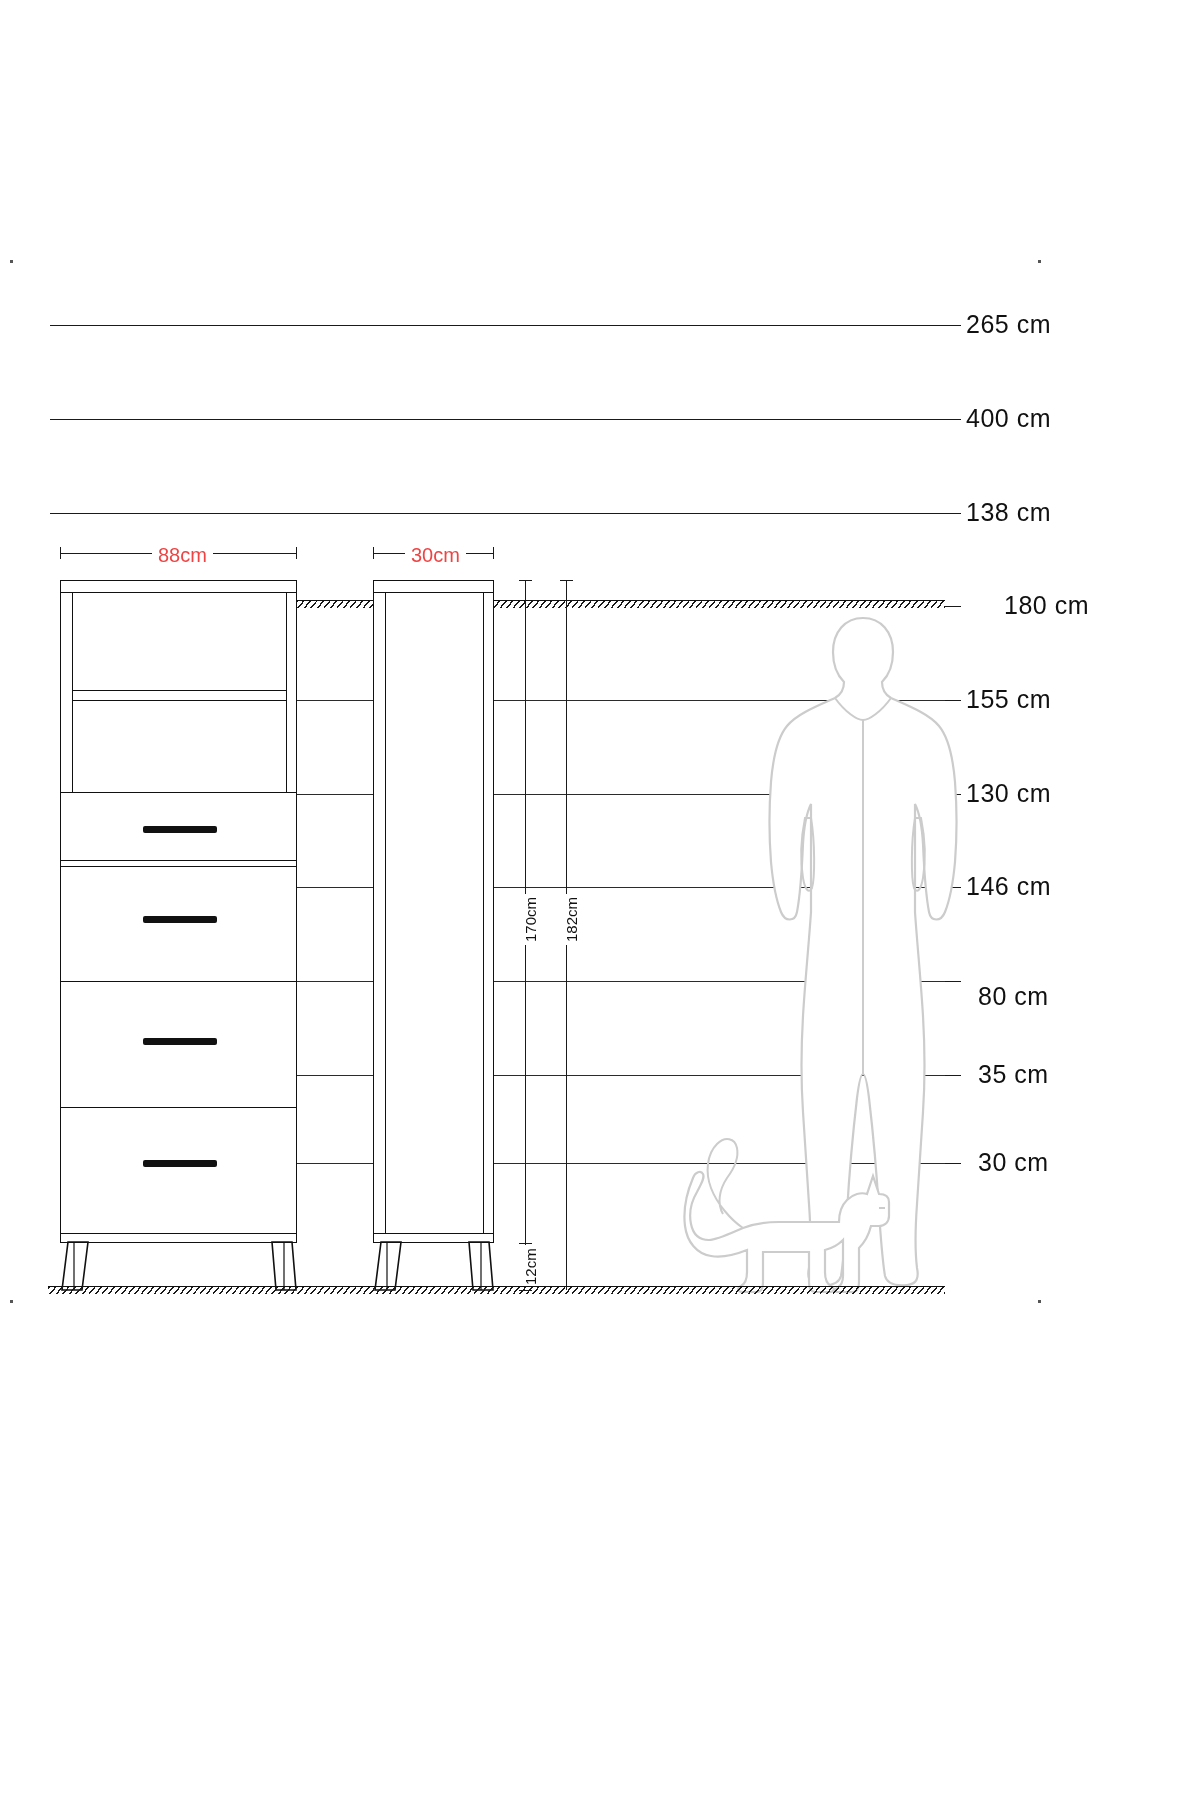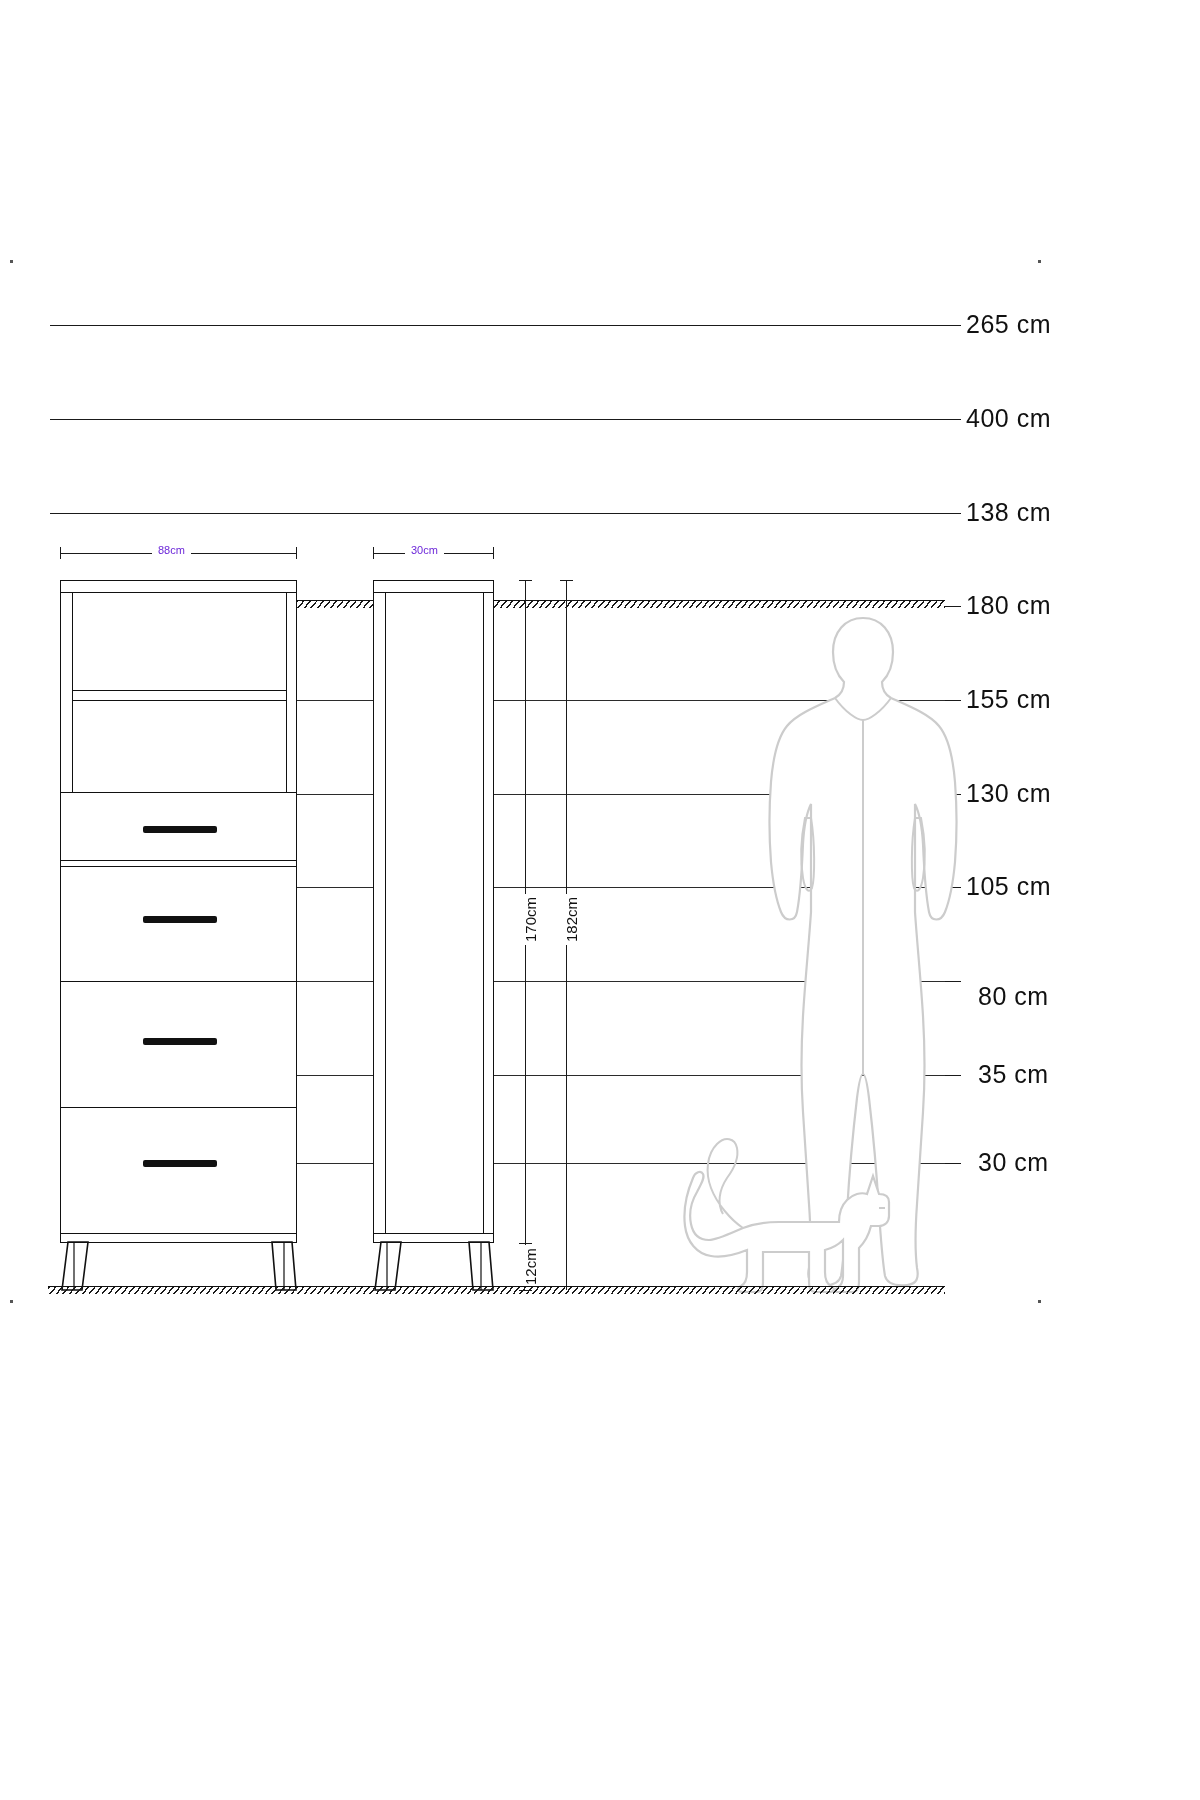--- a/index.html
+++ b/index.html
@@ -62,22 +62,22 @@
     border-top: 1.2px solid #1a1a1a;
   }
   .dim-h-cap {
     position: absolute;
     width: 0;
     border-left: 1.2px solid #1a1a1a;
     height: 12px;
   }
   .dim-h-label {
     position: absolute;
-    font-size: 11px;
-    color: #6d28d9;
+    font-size: 20px;
+    color: #ef4444;
     background: #fff;
     padding: 0 6px;
     white-space: nowrap;
   }
   
   .dim-v {
     position: absolute;
     width: 0;
     border-left: 1.2px solid #1a1a1a;
   }
@@ -152,33 +152,33 @@
   <div class="scale-line" style="left:50px; top:419px; width:895px;"></div>
   <div class="tick-dash" style="left:945px; top:419px;"></div>
   <div class="scale-label" style="left:966px; top:404px;">400 cm</div>
 
   <div class="scale-line" style="left:50px; top:513px; width:895px;"></div>
   <div class="tick-dash" style="left:945px; top:513px;"></div>
   <div class="scale-label" style="left:966px; top:498px;">138 cm</div>
 
   <div class="hatch-line" style="left:297px; top:600px; width:648px;"></div>
   <div class="tick-dash" style="left:945px; top:606px;"></div>
-  <div class="scale-label" style="left:966px; top:591px;">180 cm</div>
+  <div class="scale-label" style="left:1004px; top:591px;">180 cm</div>
 
   <div class="proj-line" style="left:297px; top:700px; width:648px;"></div>
   <div class="tick-dash" style="left:945px; top:700px;"></div>
   <div class="scale-label" style="left:966px; top:685px;">155 cm</div>
 
   <div class="proj-line" style="left:297px; top:794px; width:648px;"></div>
   <div class="tick-dash" style="left:945px; top:794px;"></div>
   <div class="scale-label" style="left:966px; top:779px;">130 cm</div>
 
   <div class="proj-line" style="left:297px; top:887px; width:648px;"></div>
   <div class="tick-dash" style="left:945px; top:887px;"></div>
-  <div class="scale-label" style="left:966px; top:872px;">105 cm</div>
+  <div class="scale-label" style="left:966px; top:872px;">146 cm</div>
 
   <div class="proj-line" style="left:297px; top:981px; width:648px;"></div>
   <div class="tick-dash" style="left:945px; top:981px;"></div>
   <div class="scale-label" style="left:978px; top:966px;margin-top:16px;">80 cm</div>
 
   <div class="proj-line" style="left:297px; top:1075px; width:648px;"></div>
   <div class="tick-dash" style="left:945px; top:1075px;"></div>
   <div class="scale-label" style="left:978px; top:1060px;">35 cm</div>
 
   <div class="proj-line" style="left:297px; top:1163px; width:648px;"></div>

